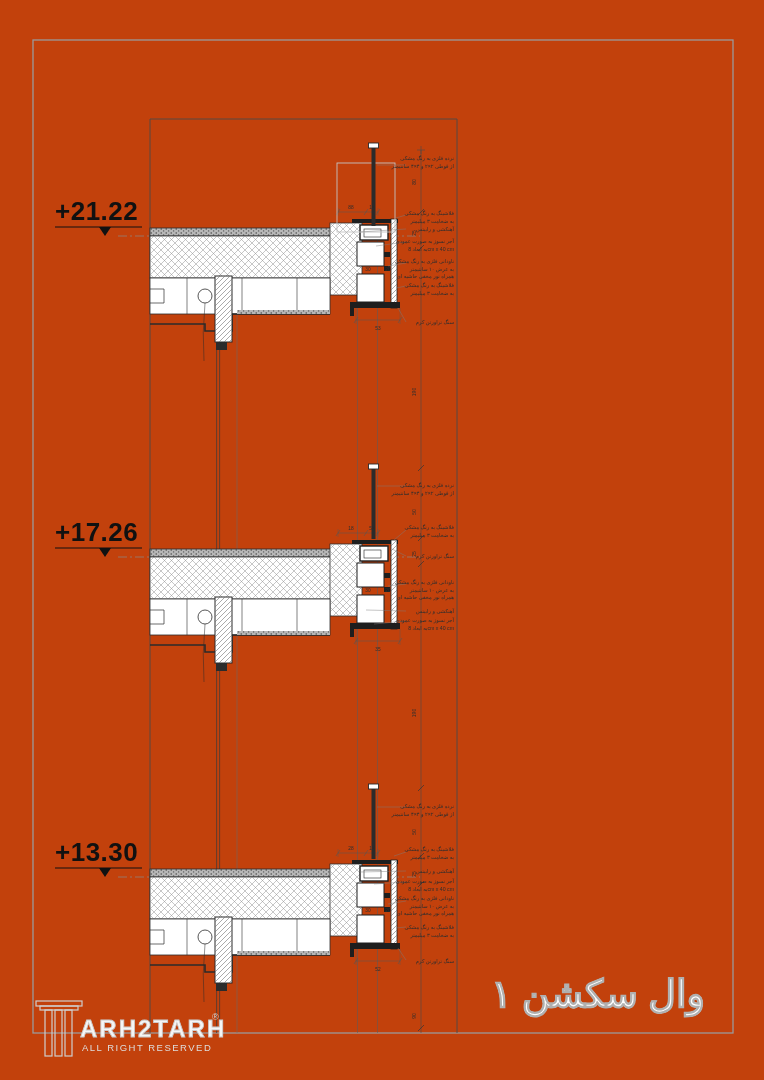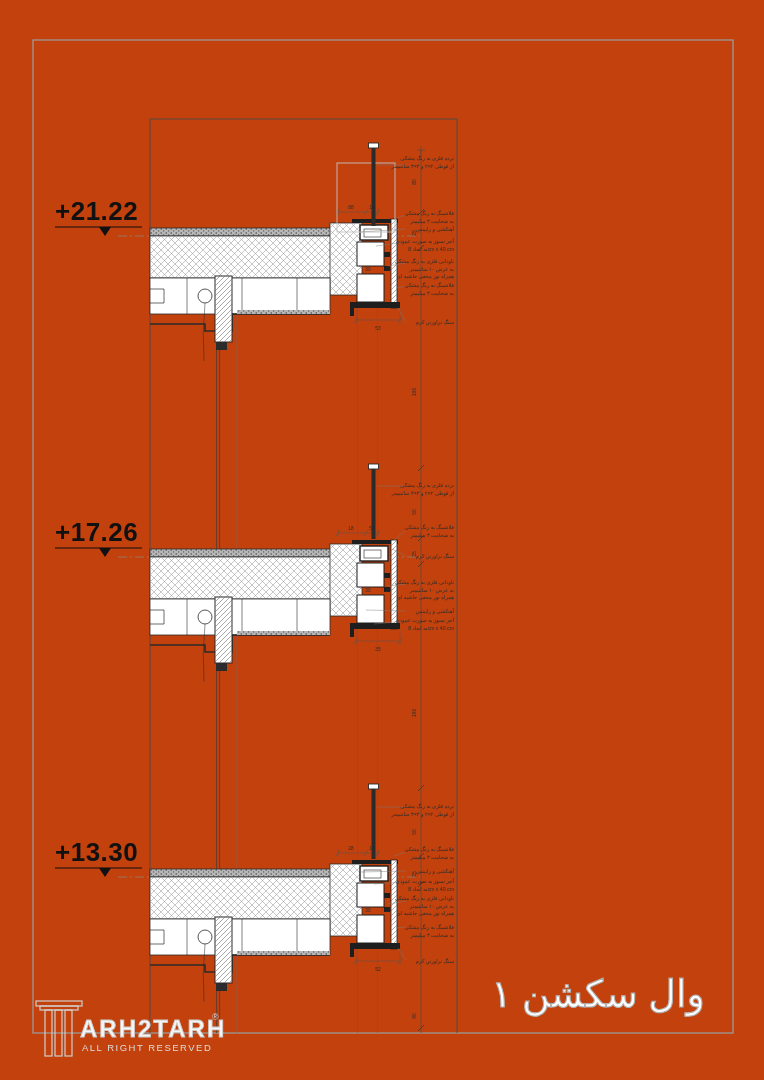--- a/index.html
+++ b/index.html
@@ -8,21 +8,21 @@
   svg text{font-family:"Liberation Sans",sans-serif;fill:#333;}
   .elev{font-size:26px;font-weight:700;fill:#111;letter-spacing:0.5px;}
   .ann{font-size:5.2px;fill:#2e2e2e;}
   .dim{font-size:4.8px;fill:#2e2e2e;text-anchor:middle;}
   .dimv{font-size:5px;fill:#2e2e2e;text-anchor:middle;}
   .wm-brand{font-size:24px;font-weight:700;letter-spacing:2px;fill:#f5f5f5;stroke:#c9c9c9;stroke-width:0.8px;}
   .wm-reg{font-size:9px;fill:#d4d4d4;}
   .wm-tag{font-size:9.5px;letter-spacing:1.5px;fill:#dedede;}
   .title-fa{
     position:absolute;right:26px;top:972px;width:280px;text-align:center;
-    font-size:38px;font-weight:400;direction:rtl;letter-spacing:1px;
+    font-size:38px;font-weight:700;direction:rtl;letter-spacing:1px;
     color:#ffffff;-webkit-text-stroke:1.1px #b0b0b0;text-shadow:0 0 0.5px #bbb;
   }
 </style>
 </head>
 <body>
 
 <div class="sheet">
 
 <svg width="764" height="1080" viewBox="0 0 764 1080" xmlns="http://www.w3.org/2000/svg">
 

